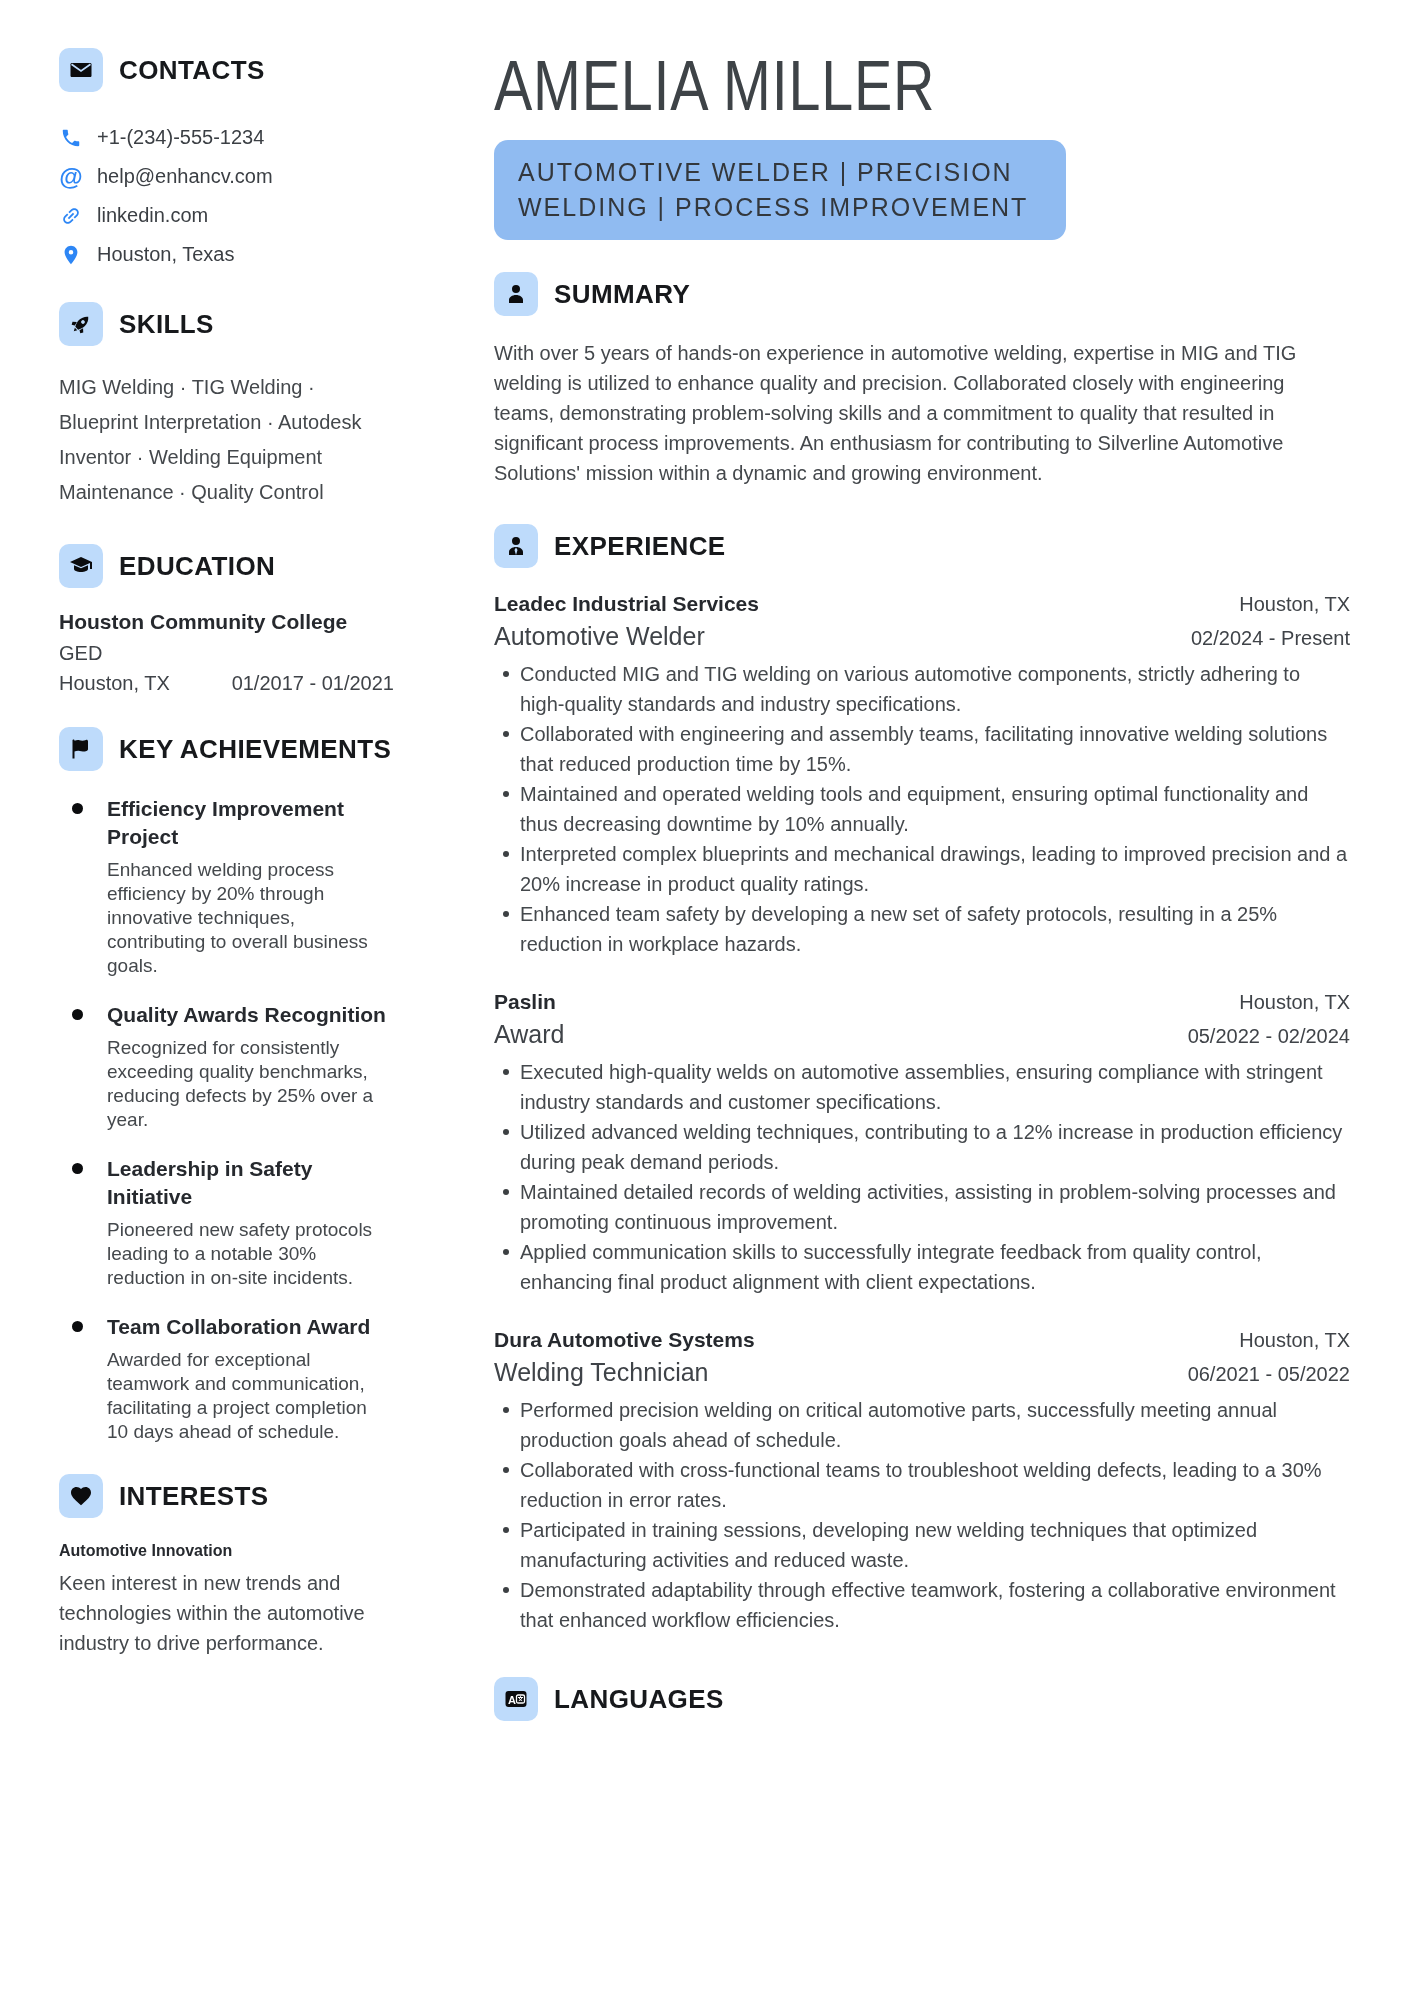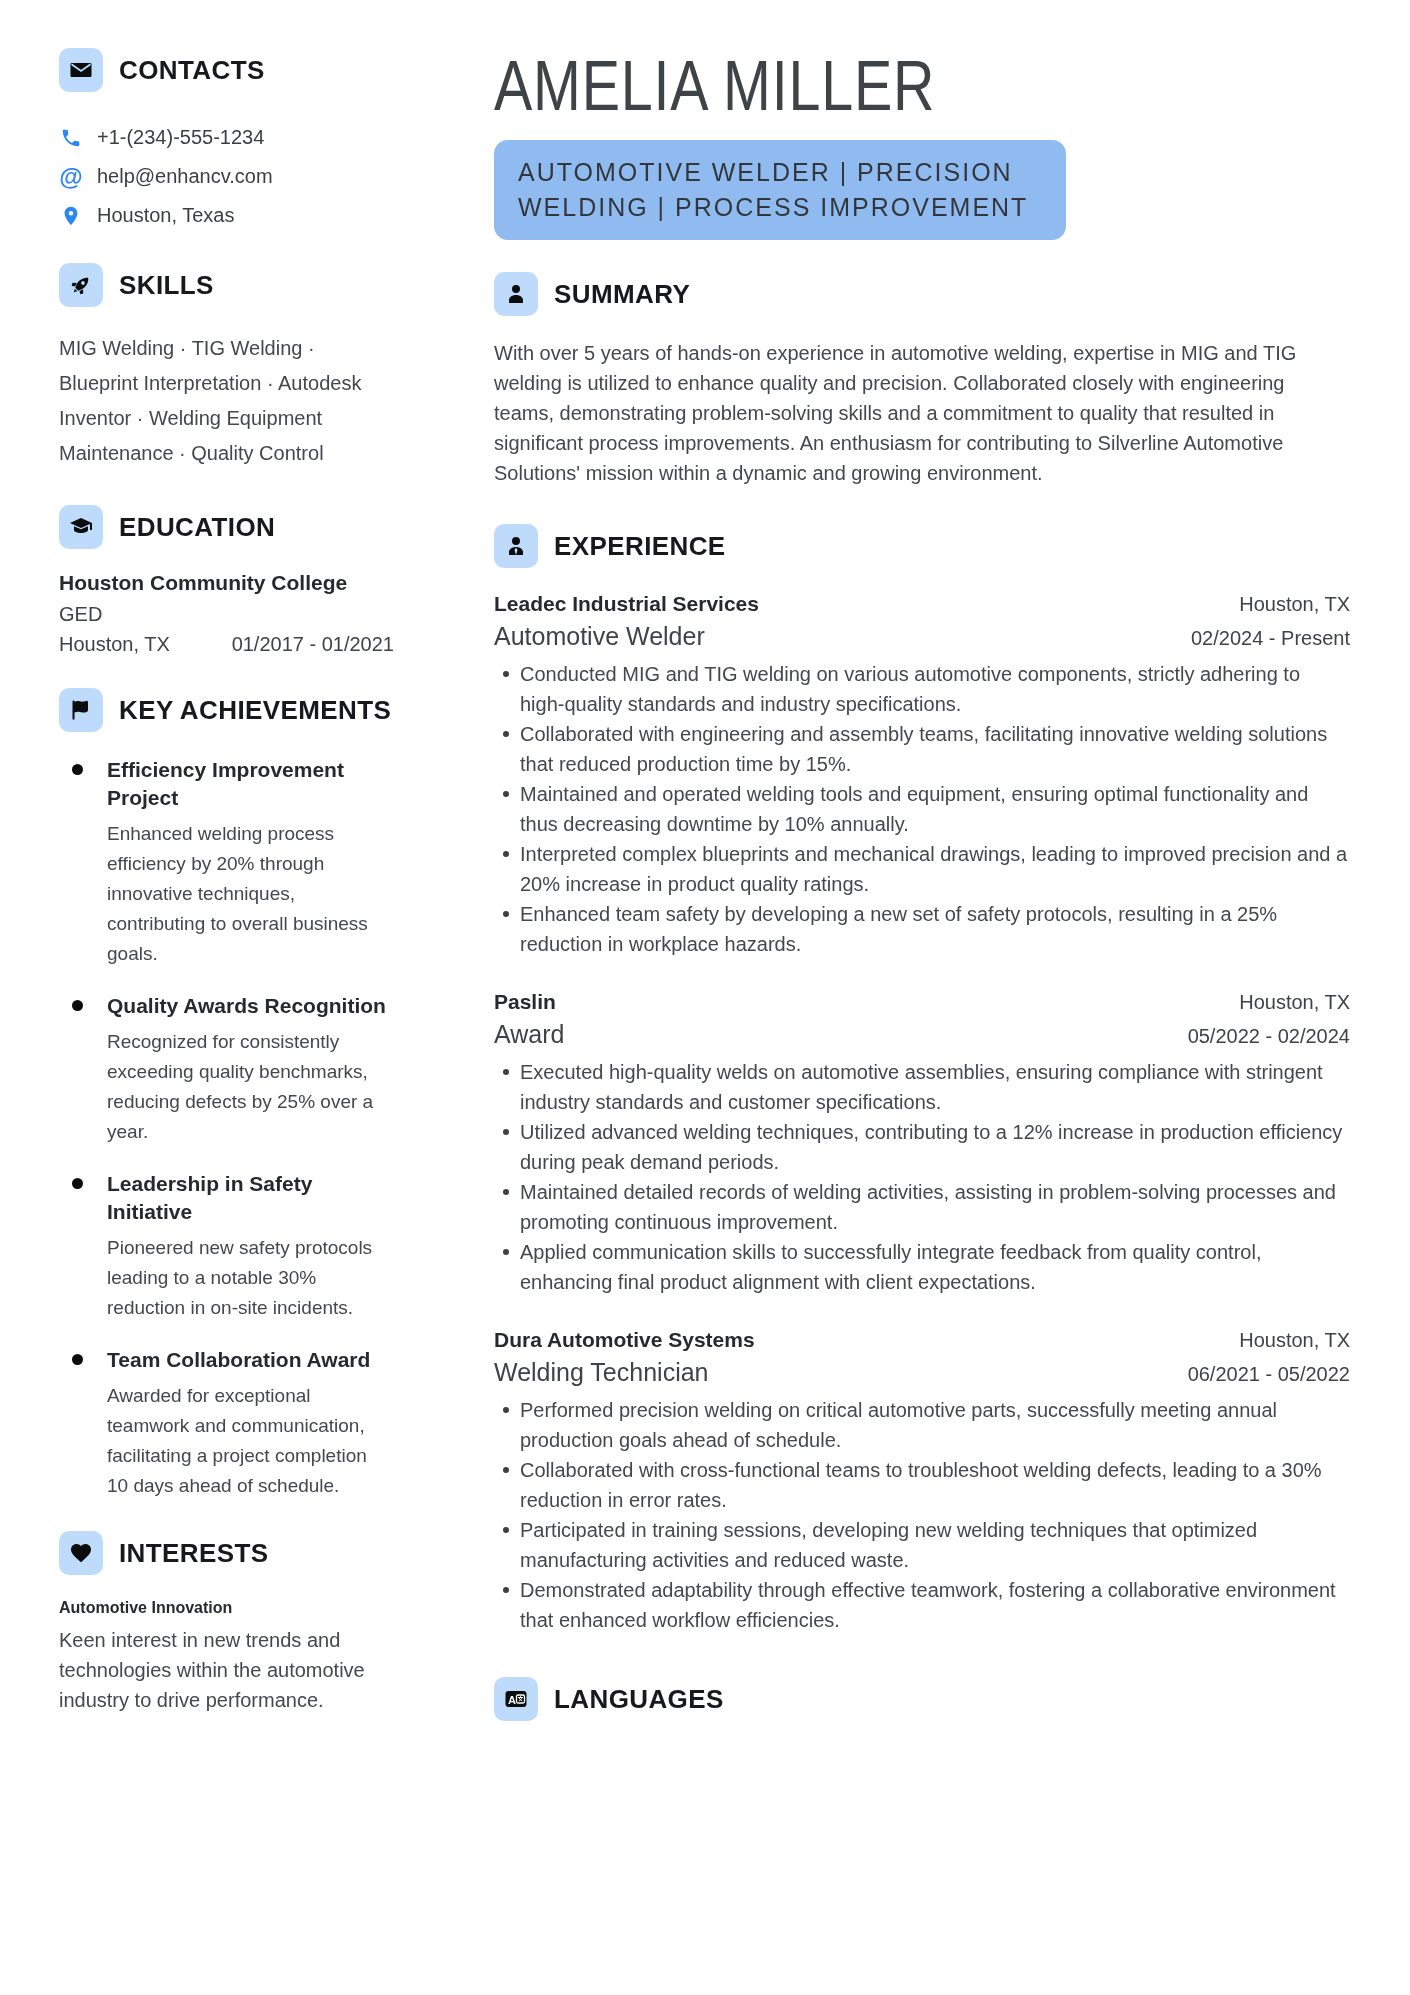--- a/index.html
+++ b/index.html
@@ -36,21 +36,21 @@
   .edu-row { display:flex; justify-content:space-between; margin-top:7px; font-size:20px; color:#3f4348; }
 
   .ach-sec { margin-top:32px; }
   .ach-list { list-style:none; margin:24px 0 0 0; padding:0; }
   .ach-item { position:relative; padding:0 6px 0 48px; margin-bottom:23px; }
   .ach-item::before {
     content:""; position:absolute; left:13px; top:8px;
     width:11px; height:11px; border-radius:50%; background:#0b0c0e;
   }
   .ach-title { margin:0; font-size:21px; line-height:28px; font-weight:700; color:#26292e; }
-  .ach-text { margin:7px 0 0 0; font-size:19px; line-height:30px; color:#44484c; }
+  .ach-text { margin:7px 0 0 0; font-size:19px; line-height:24px; color:#44484c; }
 
   .int-sec { margin-top:30px; }
   .int-name { margin:24px 0 0 0; font-size:16px; font-weight:700; color:#26292e; }
   .int-text { margin:8px 0 0 0; font-size:20px; line-height:30px; color:#44484c; }
 
   
   .main { width:856px; flex:none; }
   .name {
     margin:6px 0 0 0; font-size:70px; font-weight:300; line-height:64px;
     letter-spacing:1px; color:#3e4347; transform:scaleX(.82); transform-origin:left;
@@ -126,20 +126,30 @@
                   <path fill="#2d86f5" d="M6.62 10.79c1.44 2.83 3.76 5.14 6.59 6.59l2.2-2.2c.27-.27.67-.36 1.02-.24 1.12.37 2.33.57 3.57.57.55 0 1 .45 1 1V20c0 .55-.45 1-1 1-9.39 0-17-7.61-17-17 0-.55.45-1 1-1h3.5c.55 0 1 .45 1 1 0 1.25.2 2.45.57 3.57.11.35.03.74-.25 1.02l-2.2 2.2z"></path>
                 </svg>
             </span>
             <span class="c-text">+1-(234)-555-1234</span>
           </li>
           <li class="contact-row">
             <span class="c-icon">
                 <span class="at-glyph">@</span>
               </span>
             <span class="c-text">help@enhancv.com</span>
+          </li>
+          <li class="contact-row">
+            <span class="c-icon">
+              <svg viewBox="0 0 24 24" width="22" height="22">
+                  <g transform="rotate(-45 12 12)">
+                    <path fill="#2d86f5" d="M3.9 12c0-1.71 1.39-3.1 3.1-3.1h4V7H7c-2.76 0-5 2.24-5 5s2.24 5 5 5h4v-1.9H7c-1.71 0-3.1-1.39-3.1-3.1zM8 13h8v-2H8v2zm9-6h-4v1.9h4c1.71 0 3.1 1.39 3.1 3.1s-1.39 3.1-3.1 3.1h-4V17h4c2.76 0 5-2.24 5-5s-2.24-5-5-5z"></path>
+                  </g>
+                </svg>
+            </span>
+            <span class="c-text">linkedin.com</span>
           </li>
           <li class="contact-row">
             <span class="c-icon">
               <svg viewBox="0 0 24 24" width="22" height="22">
                   <path fill="#2d86f5" d="M12 2C8.13 2 5 5.13 5 9c0 5.25 7 13 7 13s7-7.75 7-13c0-3.87-3.13-7-7-7zm0 9.5A2.5 2.5 0 1 1 12 6.5a2.5 2.5 0 0 1 0 5z"></path>
                 </svg>
             </span>
             <span class="c-text">Houston, Texas</span>
           </li>
         </ul>

